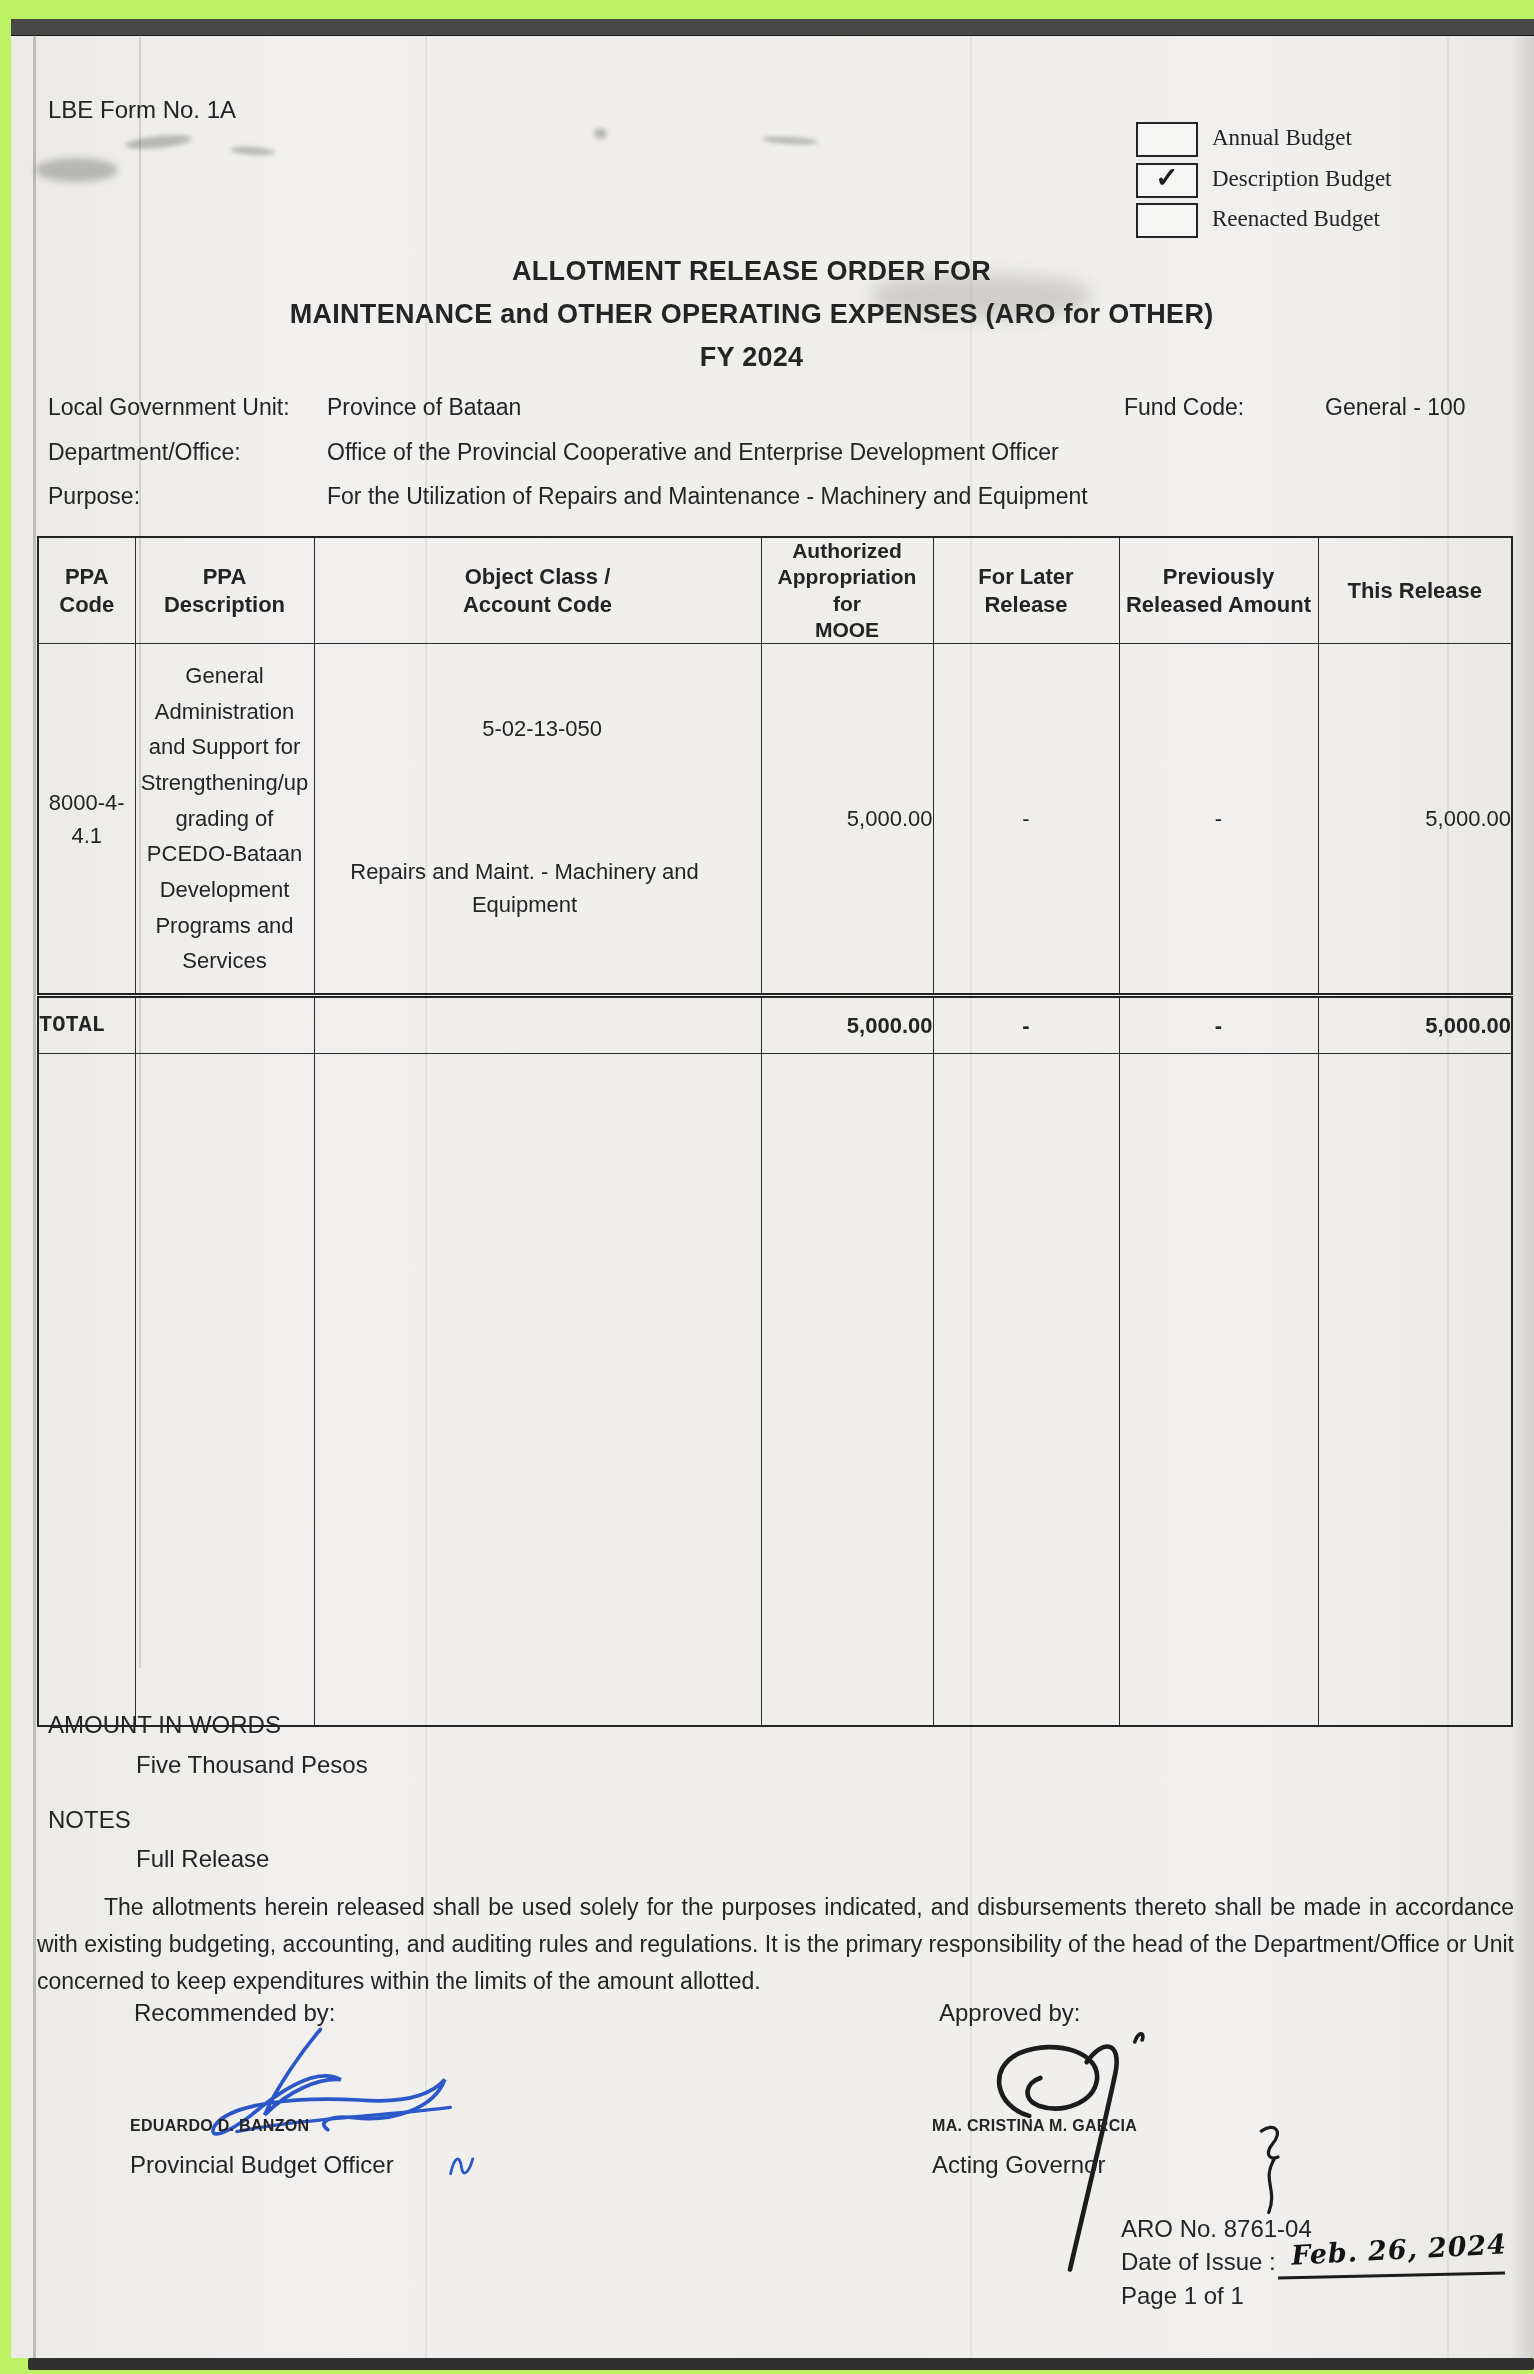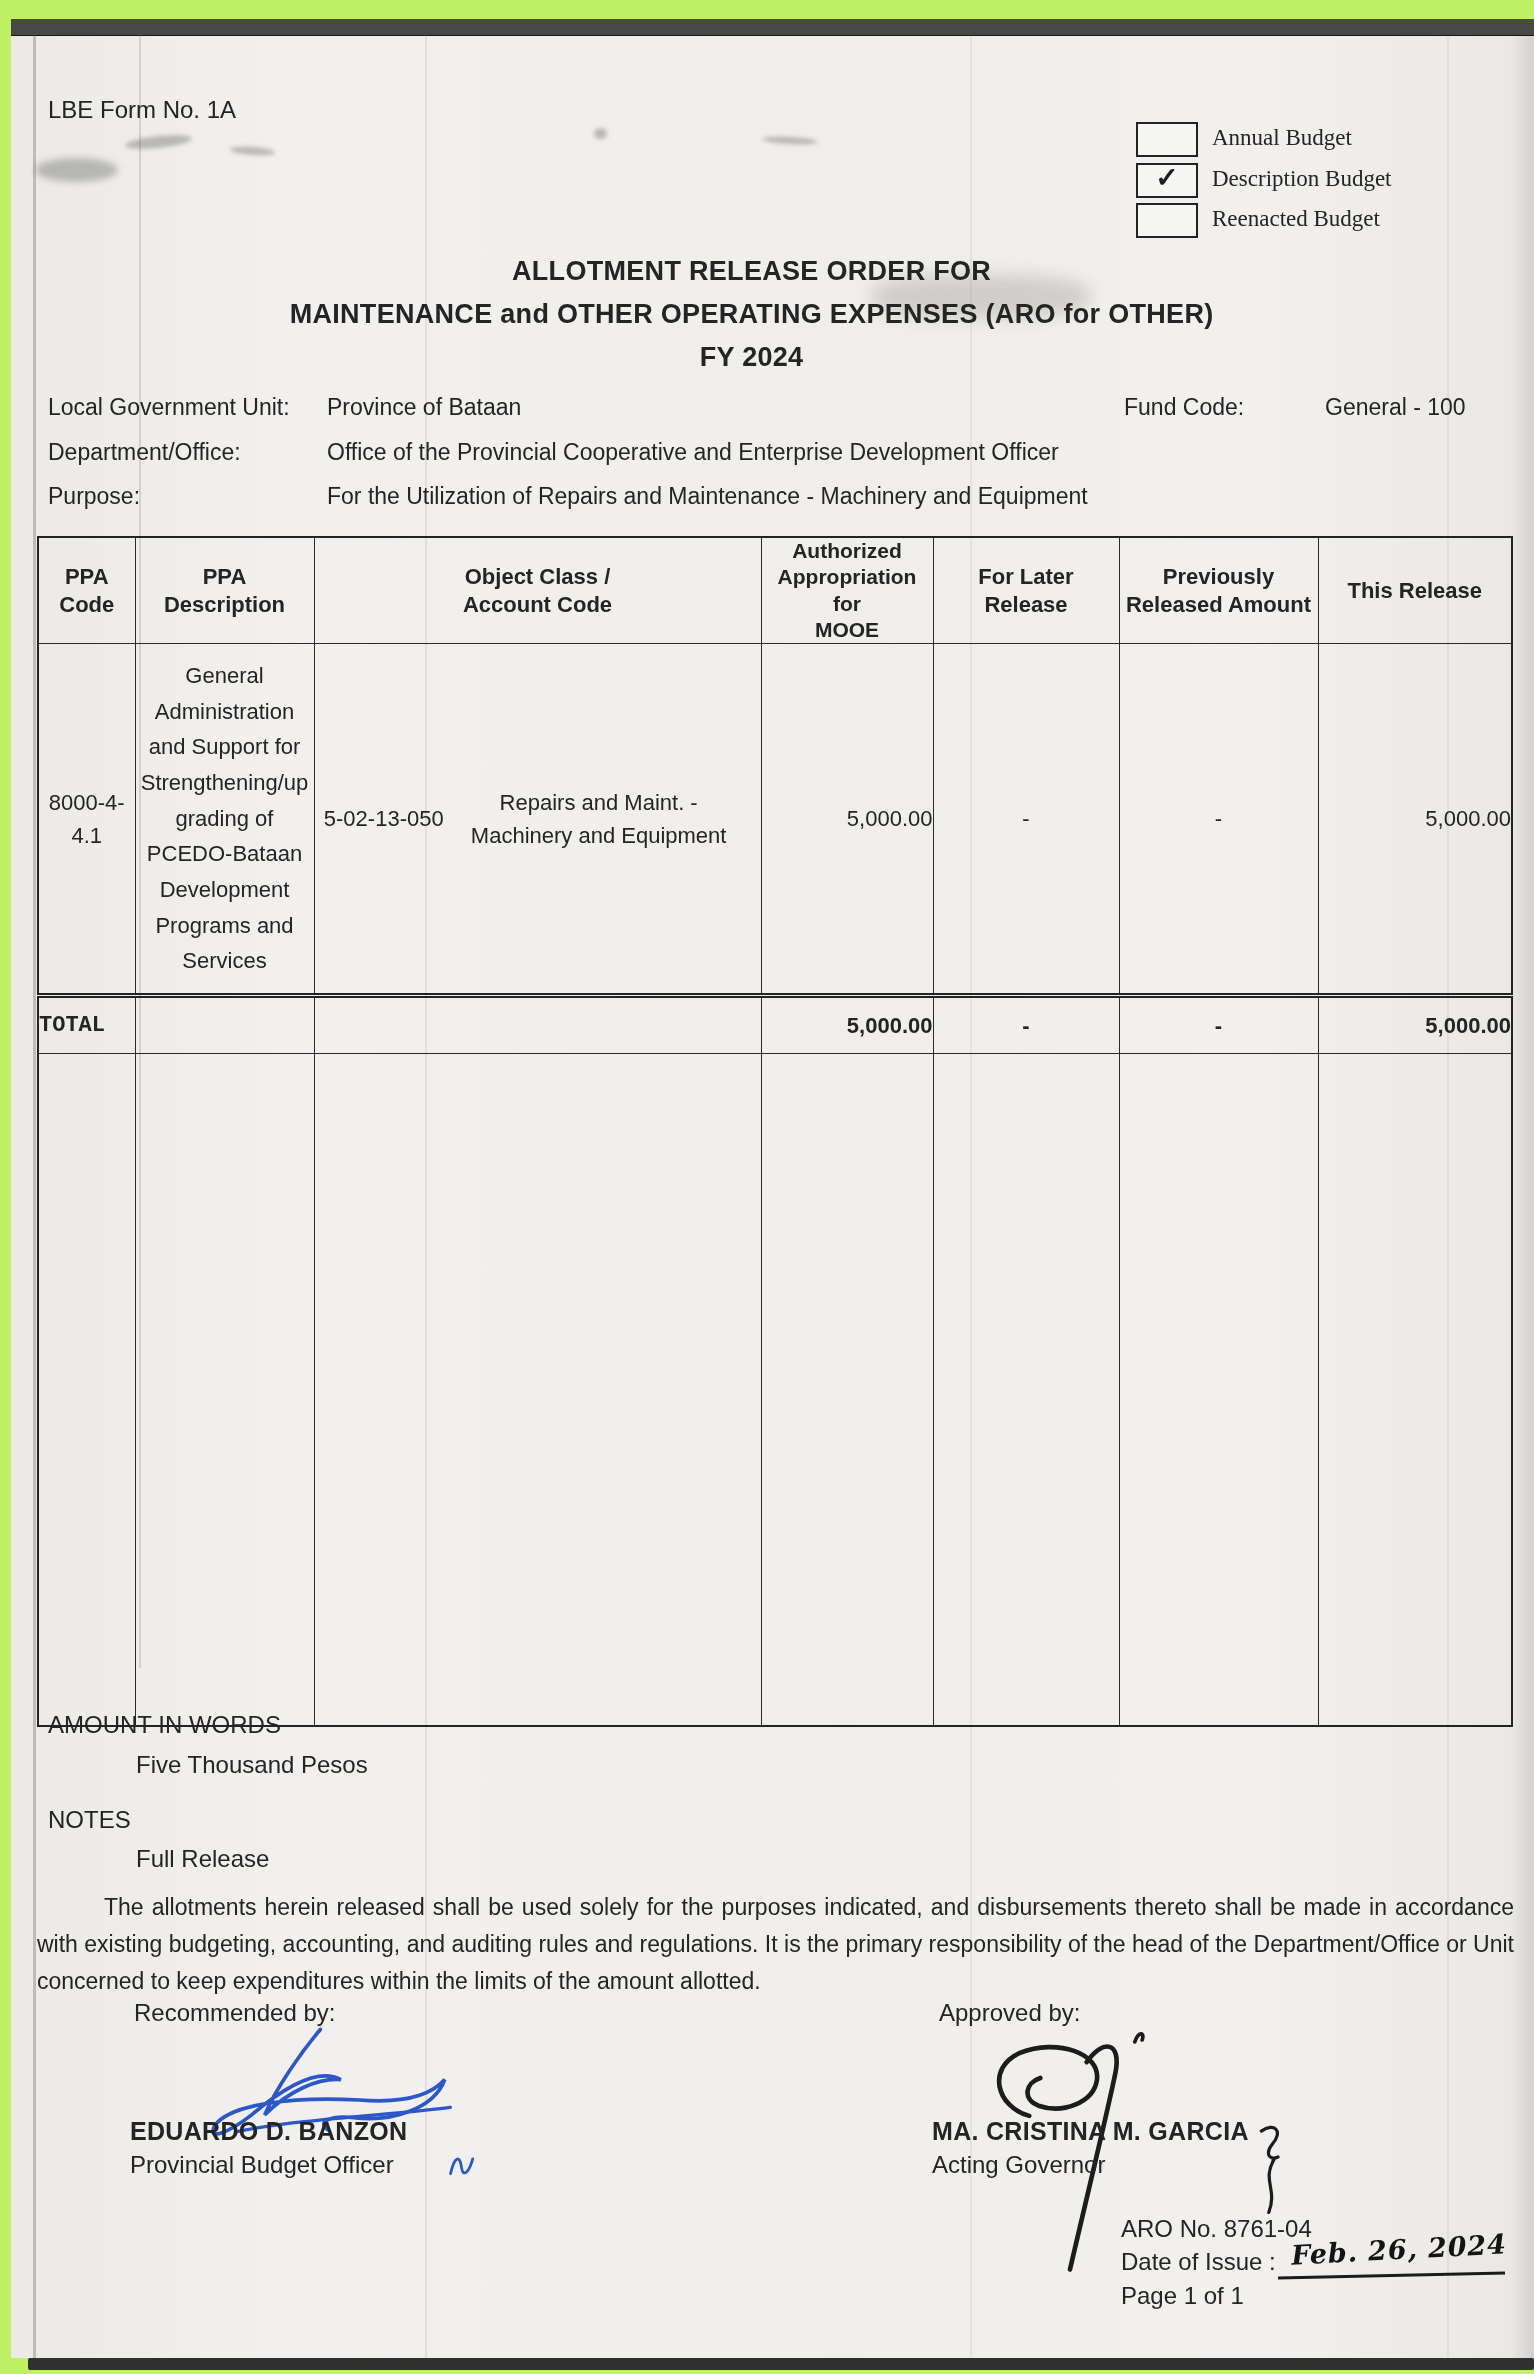--- a/index.html
+++ b/index.html
@@ -41,38 +41,38 @@
   table.aro{border:2.8px solid #232323;}
   col.c1{width:97px;} col.c2{width:179px;} col.c3{width:447px;}
   col.c4{width:172px;} col.c5{width:186px;} col.c6{width:199px;} col.c7{width:194px;}
   tr.hdr{height:76px;}
   tr.hdr td{font-weight:bold;text-align:center;white-space:pre-line;line-height:1.25;}
   tr.hdr td:nth-child(4){font-size:21px;}
   tr.datarow{height:352px;}
   td.ppa-code{text-align:center;line-height:1.5;}
   td.ppa-desc{text-align:center;font-size:21.3px;line-height:1.62;padding:0 3.7px;word-break:break-word;}
   td.objcell{padding:0;}
-  .objflex{display:flex;align-items:center;width:100%;}
+  .objflex{display:flex;align-items:center;width:100%;flex-direction:column;}
   .acct{flex:0 0 139px;text-align:left;padding-left:9.3px;}
   .objclass{flex:1;text-align:center;padding-right:26px;line-height:1.5;}
   td.amt{text-align:right;padding-right:16.7px;}
   td.dash{text-align:center;}
   tr.totalrow{height:58px;}
   tr.totalrow td{border-top:5.6px double #232323;font-weight:bold;}
   td.total-label{text-align:left;padding-left:7.4px;font-family:Liberation Mono, monospace;}
   tr.emptyrow{height:672px;}
 
   .aiw-label{left:48px;top:1711px;font-size:24px;}
   .aiw-value{left:136px;top:1751px;font-size:24px;}
   .notes-label{left:48px;top:1806px;font-size:24px;}
   .notes-value{left:136px;top:1845px;font-size:24px;}
   .disclaimer{left:37px;top:1889px;width:1477px;font-size:23px;line-height:1.6;text-align:justify;text-indent:67px;}
 
   .sig-heading{font-size:24px;}
-  .sig-name{font-weight:bold;font-size:25px;letter-spacing:0.3px;}
+  .sig-name{font-weight:bold;font-size:16px;letter-spacing:0.3px;}
   .sig-title{font-size:24px;}
   .rec-heading{left:134px;top:1999px;}
   .rec-name{left:130px;top:2117px;}
   .rec-title{left:130px;top:2151px;}
   .app-heading{left:939px;top:1999px;}
   .app-name{left:932px;top:2117px;}
   .app-title{left:932px;top:2151px;}
 
   .aro-no{left:1121px;top:2215px;font-size:24px;}
   .date-line{left:1121px;top:2248px;font-size:24px;}

